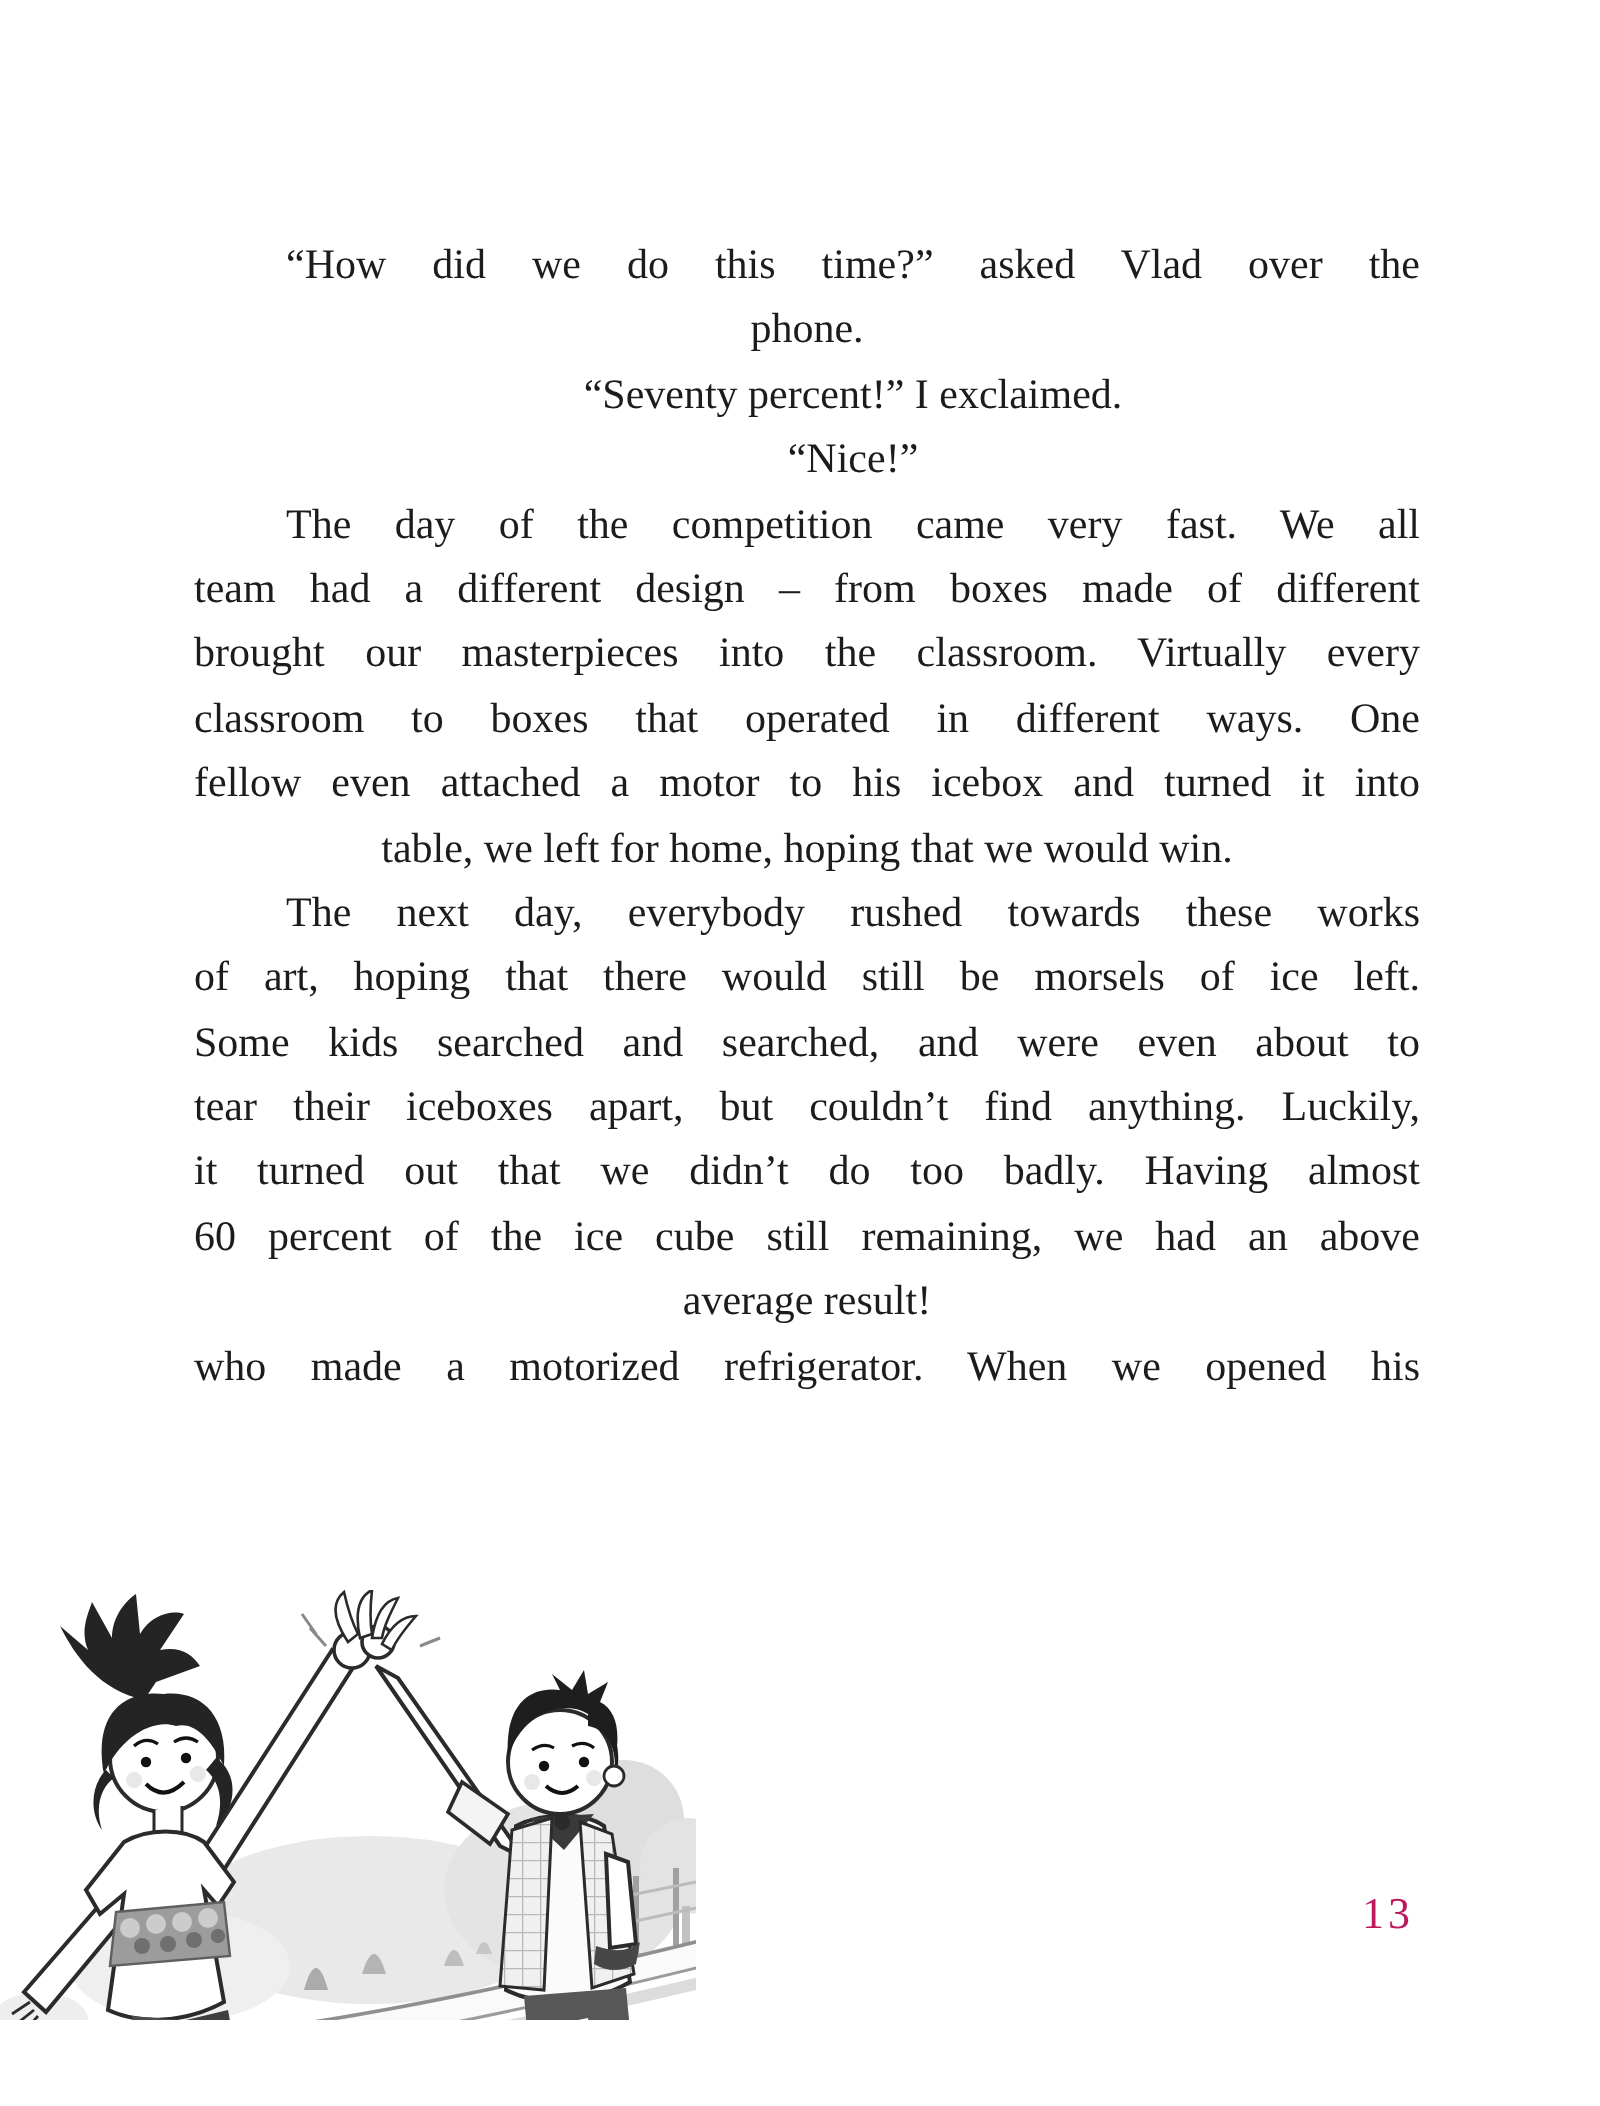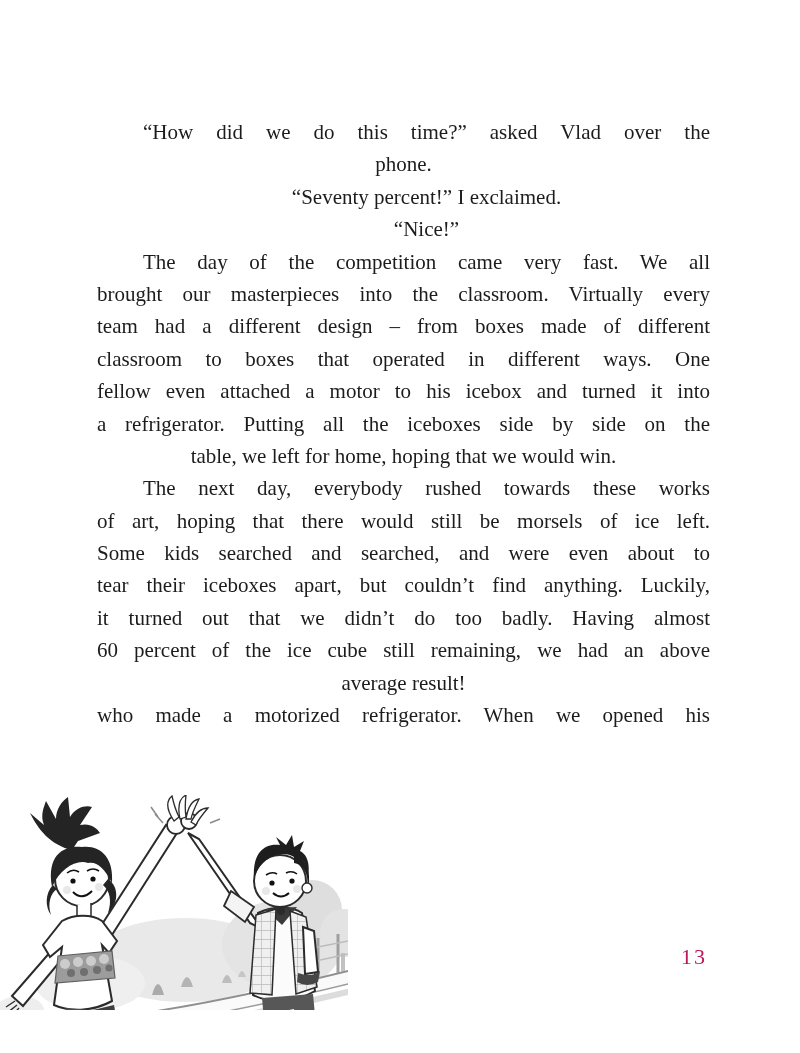--- a/index.html
+++ b/index.html
@@ -69,25 +69,24 @@
 <body>
 
 <div class="page">
 
   <div class="text-block">
     <div class="line justify indent">“How did we do this time?” asked Vlad over the</div>
     <div class="line">phone.</div>
     <div class="line indent">“Seventy percent!” I exclaimed.</div>
     <div class="line indent">“Nice!”</div>
     <div class="line justify indent">The day of the competition came very fast. We all</div>
+    <div class="line justify">team had a different design – from boxes made of different</div>
     <div class="line justify">brought our masterpieces into the classroom. Virtually every</div>
-    <div class="line justify">team had a different design – from boxes made of different</div>
     <div class="line justify">classroom to boxes that operated in different ways. One</div>
     <div class="line justify">fellow even attached a motor to his icebox and turned it into</div>
-    <div class="line justify">a refrigerator. Putting all the iceboxes side by side on the</div>
     <div class="line">table, we left for home, hoping that we would win.</div>
     <div class="line justify indent">The next day, everybody rushed towards these works</div>
     <div class="line justify">of art, hoping that there would still be morsels of ice left.</div>
     <div class="line justify">Some kids searched and searched, and were even about to</div>
     <div class="line justify">tear their iceboxes apart, but couldn’t find anything. Luckily,</div>
     <div class="line justify">it turned out that we didn’t do too badly. Having almost</div>
     <div class="line justify">60 percent of the ice cube still remaining, we had an above</div>
     <div class="line">average result!</div>
     <div class="line justify">who made a motorized refrigerator. When we opened his</div>
   </div>

